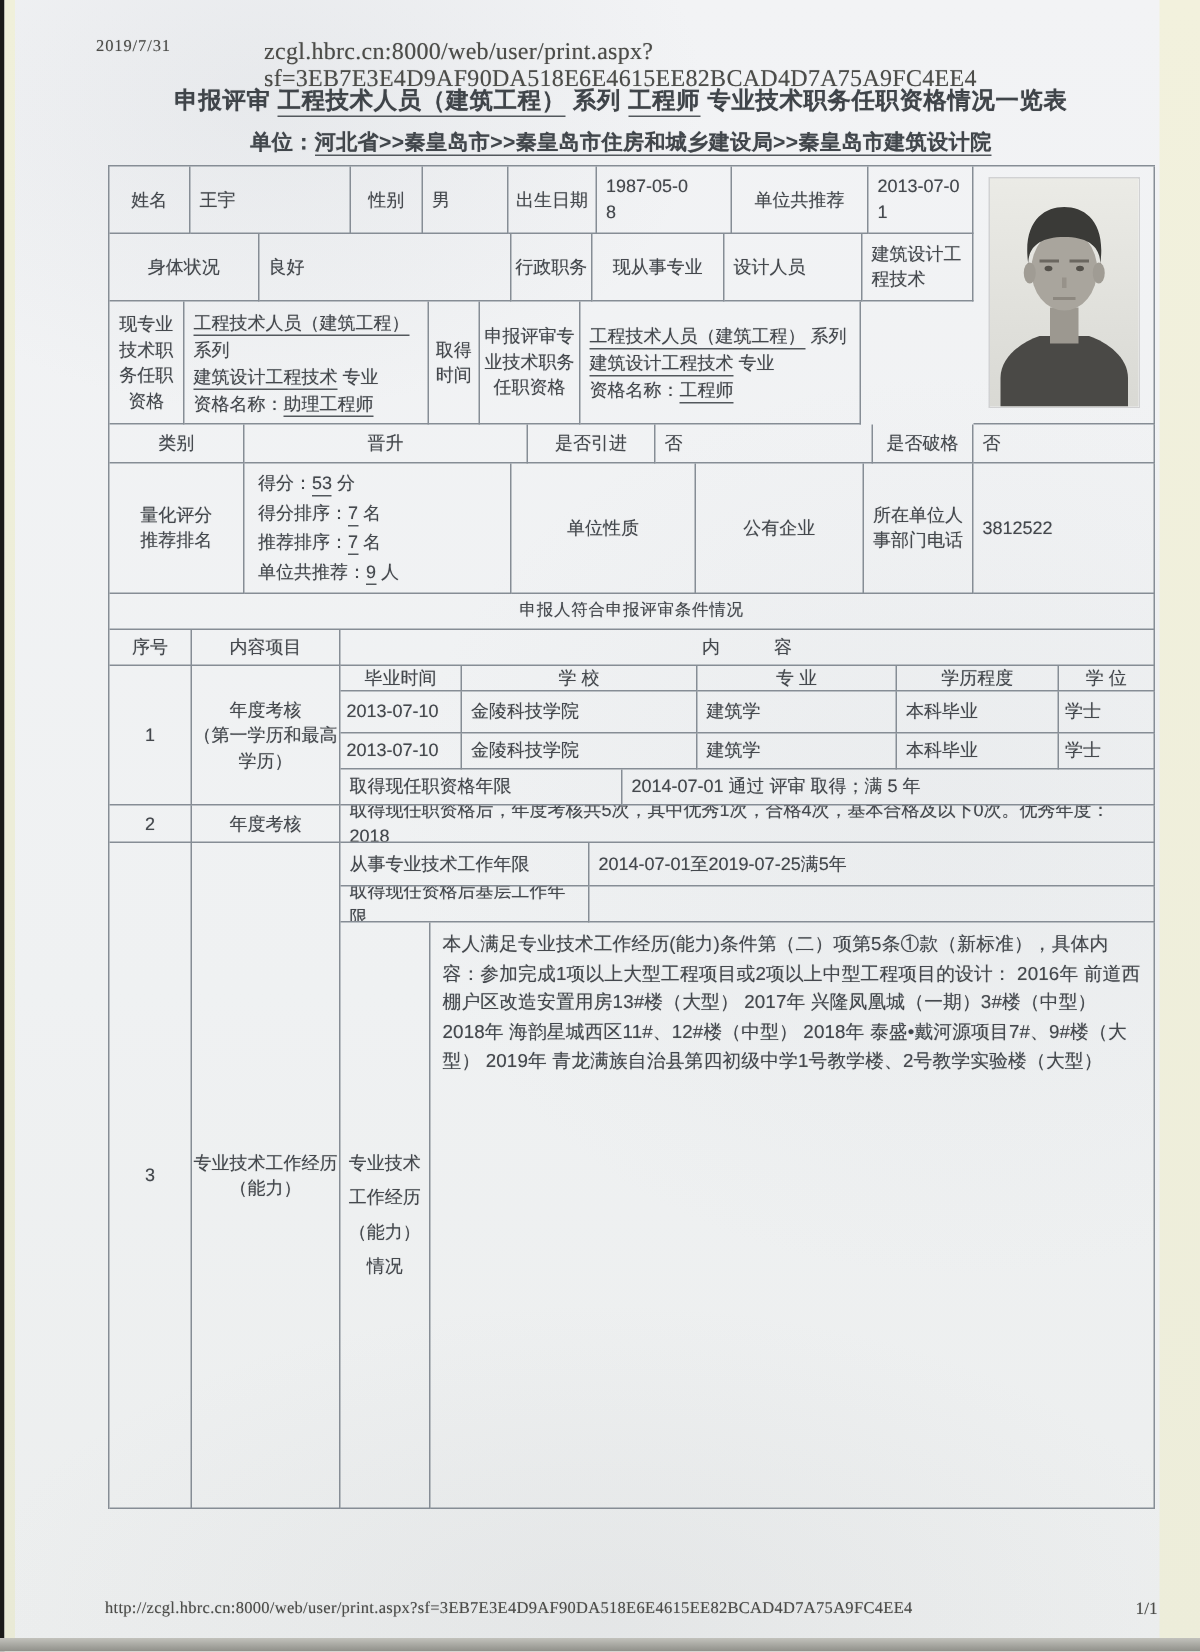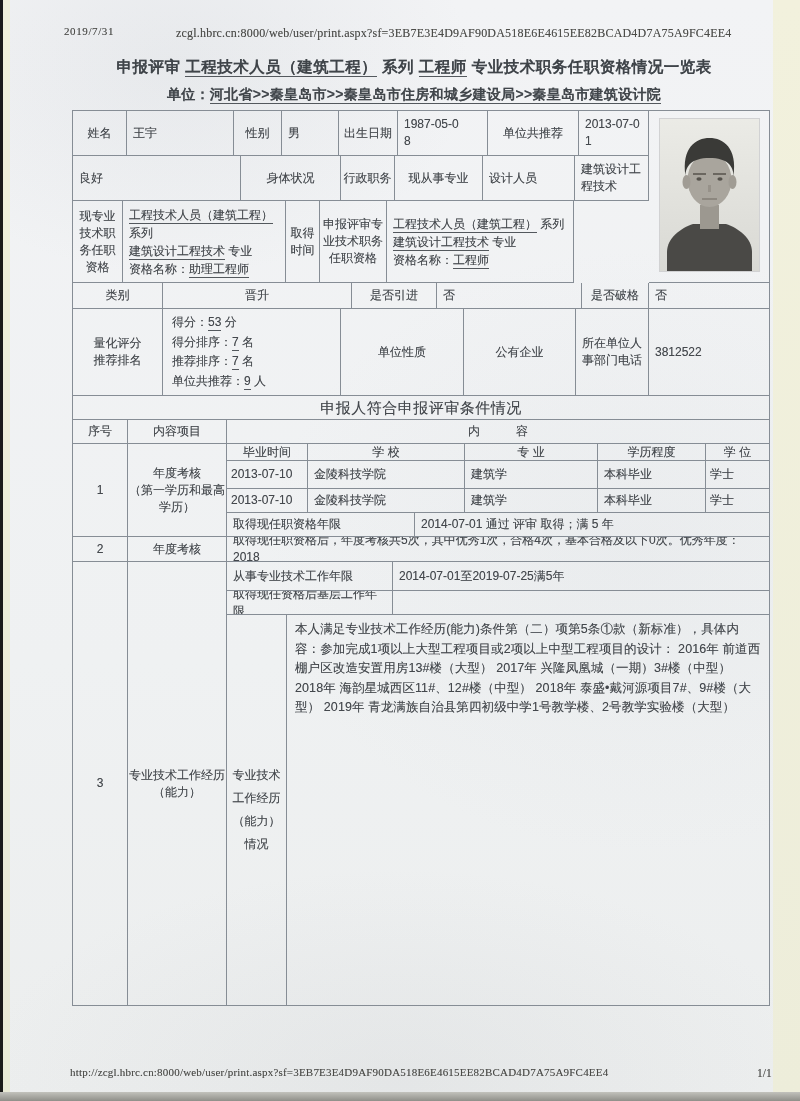--- a/index.html
+++ b/index.html
@@ -11,41 +11,41 @@
       radial-gradient(600px 300px at 50% 98%, rgba(190,193,197,.18), transparent 70%),
       linear-gradient(180deg,#f2f3f5 0%,#eff1f2 60%,#eceeee 100%);
     text-shadow:0 0 .6px rgba(64,69,74,.45);}
   .edge-dark{position:absolute;left:0;top:0;width:3px;height:100%;background:#1b1b19;}
   .edge-cream-l{position:absolute;left:3px;top:0;width:7px;height:100%;background:linear-gradient(180deg,#f0f0da,#e9ead6);}
   .edge-cream-r{position:absolute;right:0;top:0;width:27px;height:100%;background:linear-gradient(180deg,#f2f1dd,#ededda);}
   .edge-bottom{position:absolute;left:0;bottom:0;width:100%;height:9px;background:linear-gradient(180deg,#c2c2bc,#8f8f89);z-index:5;}
 
   .meta{font-family:"Liberation Serif","DejaVu Serif",serif;color:#4c4c48;}
   .meta-date{position:absolute;left:64px;top:25px;font-size:11px;letter-spacing:.6px;}
-  .meta-url{position:absolute;left:176px;top:26px;font-size:12px;letter-spacing:.2px;}
+  .meta-url{position:absolute;left:176px;top:26px;font-size:16px;letter-spacing:.2px;}
   .doc-title{position:absolute;left:50px;right:22px;top:57px;text-align:center;font-size:15.5px;font-weight:bold;color:#3f4449;letter-spacing:.5px;}
   .doc-unit{position:absolute;left:50px;right:22px;top:86px;text-align:center;font-size:14px;font-weight:bold;color:#41464b;letter-spacing:.3px;}
   .u{border-bottom:1px solid #53585d;padding-bottom:1px;margin-top:37px;}
 
   :root{--bc:#868d95;}
   .tbl{position:absolute;left:72px;top:110px;width:698px;box-sizing:border-box;
        border-top:1px solid var(--bc);border-left:1px solid var(--bc);font-size:12px;line-height:17px;}
   .trow{display:flex;}
   .c{box-sizing:border-box;border-right:1px solid var(--bc);border-bottom:1px solid var(--bc);
      display:flex;align-items:center;justify-content:center;text-align:center;overflow:hidden;}
   .l{justify-content:flex-start;text-align:left;padding:2px 6px;}
   .stack{display:block;}
   .brk{display:inline-block;width:55px;word-break:break-all;}
   .ml{line-height:18px;}
   .scorelines{line-height:19.5px;}
   .bigtext{align-items:flex-start;justify-content:flex-start;text-align:left;padding:5px 8px;font-size:12.5px;line-height:19.5px;letter-spacing:.1px;}
   .photo-cell{padding:6px 0 8px 0;align-items:flex-start;}
   .photo{width:99px;height:152px;margin:2px auto 0 auto;background:#ececE7;background:linear-gradient(180deg,#ecece7,#dcdcd7);
          box-shadow:0 0 0 1px rgba(150,150,148,.35);}
-  .sect-title{font-size:15px;letter-spacing:.5px;}
+  .sect-title{font-size:11px;letter-spacing:.5px;}
 </style>
 </head>
 <body>
 
 <div class="paper">
   <div class="edge-dark"></div>
   <div class="edge-cream-l"></div>
   <div class="edge-cream-r"></div>
   <div class="edge-bottom"></div>
 
@@ -67,22 +67,22 @@
           <div class="c" style="width:59px;height:45px">出生日期</div>
           <div class="c l" style="width:90px;height:45px">
               <span class="brk">1987-05-08</span>
             </div>
           <div class="c" style="width:91px;height:45px">单位共推荐</div>
           <div class="c l" style="width:70px;height:45px">
               <span class="brk">2013-07-01</span>
             </div>
         </div>
         <div class="trow" style="height:45px">
+          <div class="c" style="width:100px;height:45px">身体状况</div>
           <div class="c l" style="width:168px;height:45px">良好</div>
-          <div class="c" style="width:100px;height:45px">身体状况</div>
           <div class="c" style="width:54px;height:45px">行政职务</div>
           <div class="c" style="width:88px;height:45px">现从事专业</div>
           <div class="c l" style="width:92px;height:45px">设计人员</div>
           <div class="c l" style="width:74px;height:45px">建筑设计工程技术</div>
         </div>
         <div class="trow" style="height:82px">
           <div class="c" style="width:50px;height:82px;padding:0 1px">现专业技术职务任职资格</div>
           <div class="c l ml" style="width:163px;height:82px">
             <span class="stack"><span class="u">工程技术人员（建筑工程）</span> <span>系列</span><br><span class="u">建筑设计工程技术</span> <span>专业</span><br><span>资格名称：</span><span class="u">助理工程师</span></span>
           </div>

